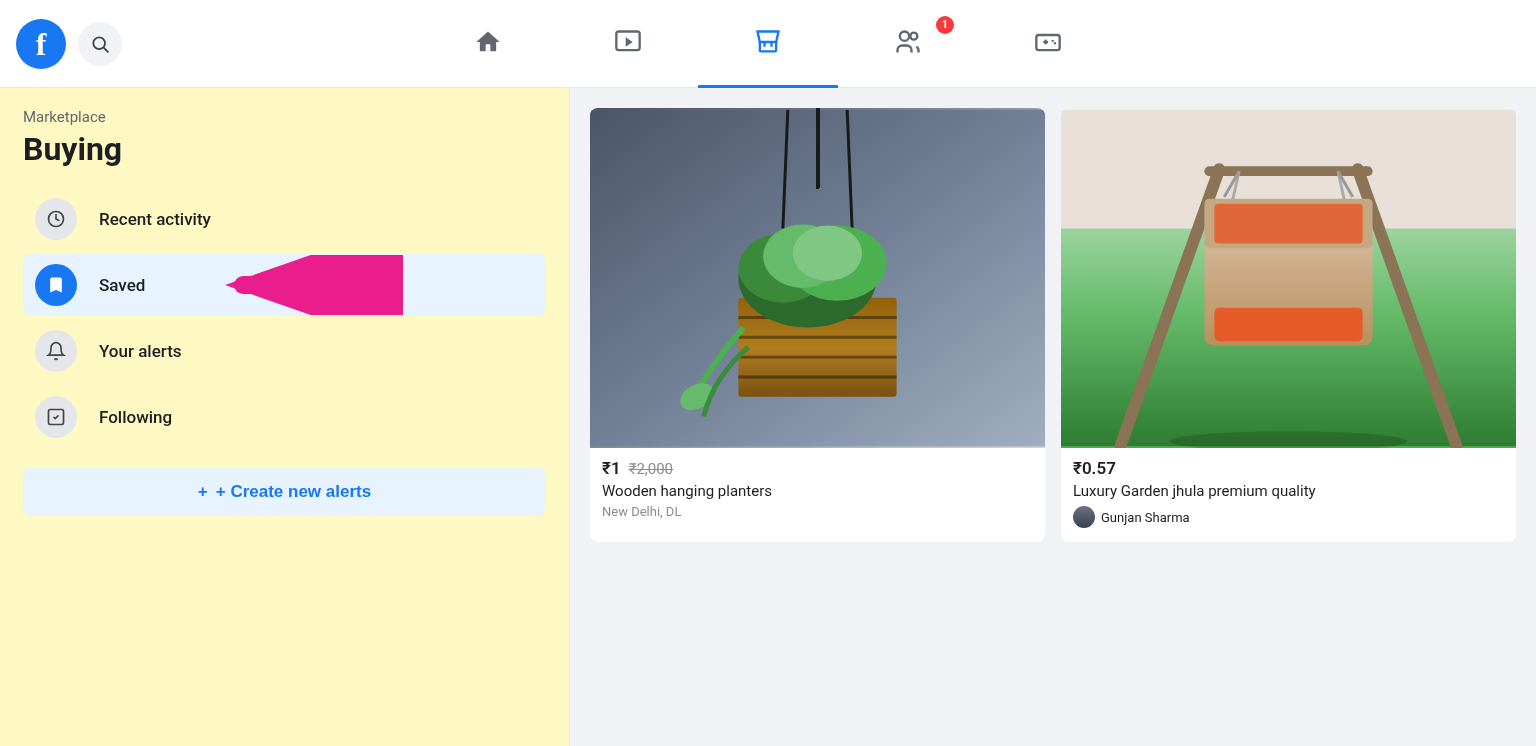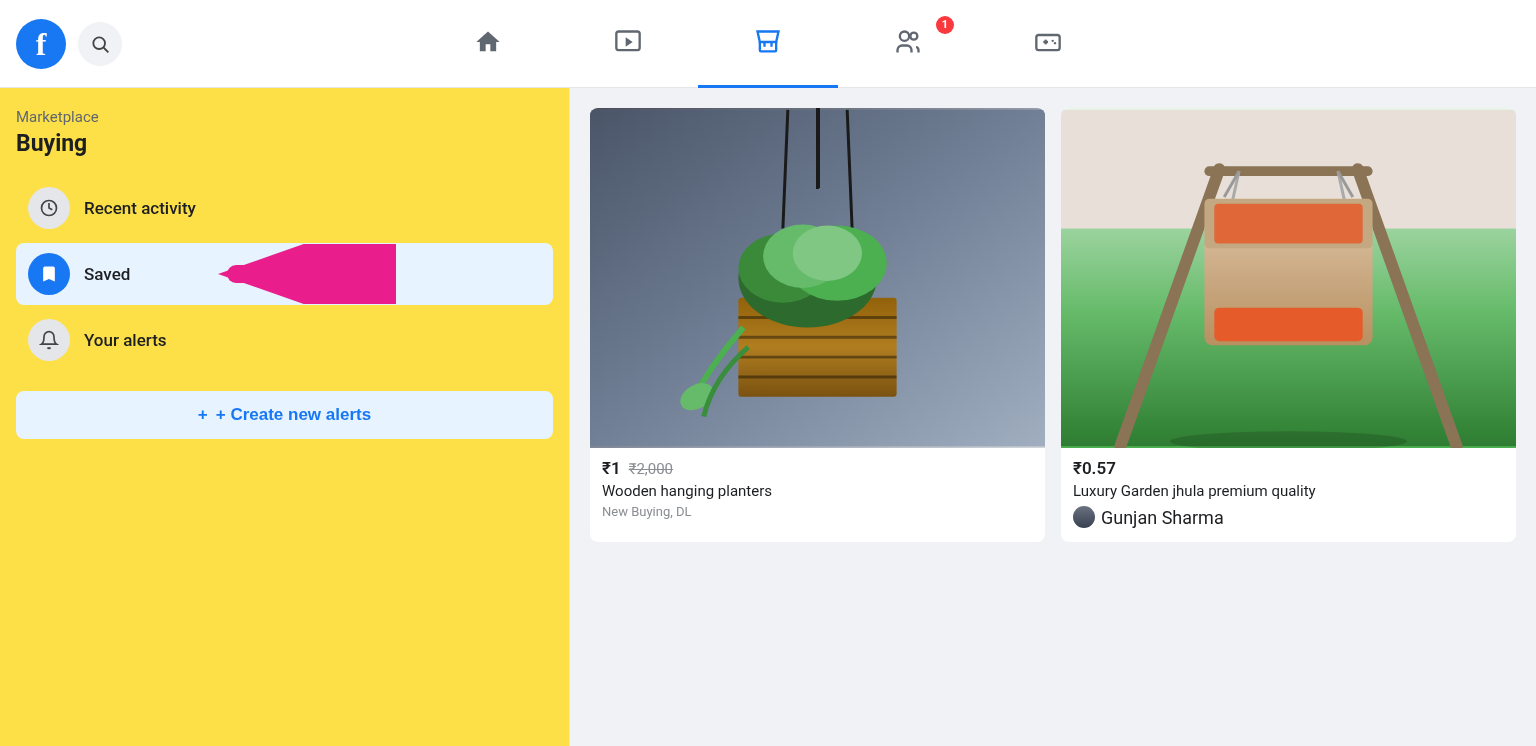--- a/index.html
+++ b/index.html
@@ -114,42 +114,42 @@
     
     .main-layout {
       display: flex;
       margin-top: 88px;
       height: calc(746px - 88px);
     }
 
     
     .sidebar {
       width: 570px;
-      background: #fde047;
-      padding: 20px 16px;
+      background: #fef9c3;
+      padding: 20px 23px;
       overflow-y: auto;
       border-right: 1px solid #e4e6ea;
       flex-shrink: 0;
     }
     .sidebar-label {
       font-size: 15px;
       color: #606770;
       margin-bottom: 4px;
     }
     .sidebar-title {
-      font-size: 23px;
+      font-size: 32px;
       font-weight: 700;
       color: #1c1e21;
       margin-bottom: 20px;
     }
 
     .sidebar-item {
       display: flex;
       align-items: center;
-      gap: 14px;
+      gap: 22px;
       padding: 10px 12px;
       border-radius: 8px;
       cursor: pointer;
       margin-bottom: 4px;
     }
     .sidebar-item.active {
       background: #e7f3ff;
       align-items: center;
     }
     .sidebar-item-icon {
@@ -298,21 +298,21 @@
       gap: 6px;
       margin-top: 6px;
     }
     .seller-avatar {
       width: 22px;
       height: 22px;
       border-radius: 50%;
       background: linear-gradient(180deg, #6b7280 0%, #374151 100%);
     }
     .seller-name {
-      font-size: 18px;
+      font-size: 13px;
       color: #1c1e21;
       text-align: center;
     }
   </style>
 </head>
 <body>
 
 <nav class="top-nav">
   <div class="nav-left">
     <div class="fb-logo">
@@ -410,20 +410,29 @@
     <div class="sidebar-item">
       <div class="sidebar-item-icon">
         <svg viewBox="0 0 24 24">
           <path d="M18 8a6 6 0 00-12 0c0 7-3 9-3 9h18s-3-2-3-9" fill="none" stroke="#444" stroke-width="2"></path>
           <path d="M13.73 21a2 2 0 01-3.46 0" fill="none" stroke="#444" stroke-width="2"></path>
         </svg>
       </div>
       <span class="sidebar-item-label">Your alerts</span>
     </div>
 
+    <div class="sidebar-item">
+      <div class="sidebar-item-icon">
+        <svg viewBox="0 0 24 24">
+          <rect x="3" y="3" width="18" height="18" rx="2" fill="none" stroke="#444" stroke-width="2"></rect>
+          <polyline points="9,12 11,14 15,10" fill="none" stroke="#444" stroke-width="2"></polyline>
+        </svg>
+      </div>
+      <span class="sidebar-item-label">Following</span>
+    </div>
 
 
     <button class="create-listing-btn">
       <span>+</span>
       <span>+ Create new alerts</span>
     </button>
   </aside>
 
   <main class="content-area">
 
@@ -468,21 +477,21 @@
           <ellipse cx="108" cy="290" rx="18" ry="12" fill="#66bb6a" transform="rotate(-30,108,290)"></ellipse>
           <path d="M160 240 Q125 270 115 310" stroke="#388e3c" stroke-width="5" fill="none"></path>
         </svg>
       </div>
       <div class="product-info">
         <div class="product-price">
           <span class="price-current">₹1</span>
           <span class="price-original">₹2,000</span>
         </div>
         <div class="product-name">Wooden hanging planters</div>
-        <div class="product-location">New Buying, DL</div>
+        <div class="product-location">New Delhi, DL</div>
       </div>
     </div>
 
     <div class="product-card">
       <div class="swing-img">
         <svg width="100%" height="340" viewBox="0 0 460 340">
           <defs>
             <linearGradient id="grassGrad" x1="0" y1="0" x2="0" y2="1">
               <stop offset="0%" stop-color="#e8f5e9"></stop>
               <stop offset="60%" stop-color="#66bb6a"></stop>

